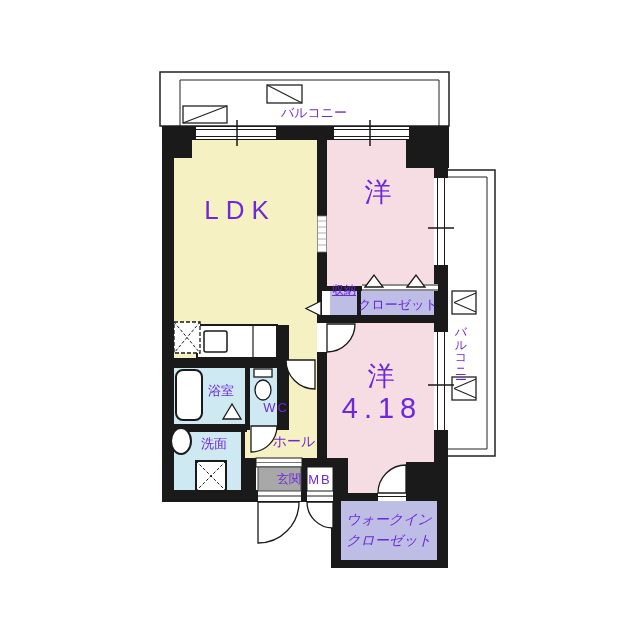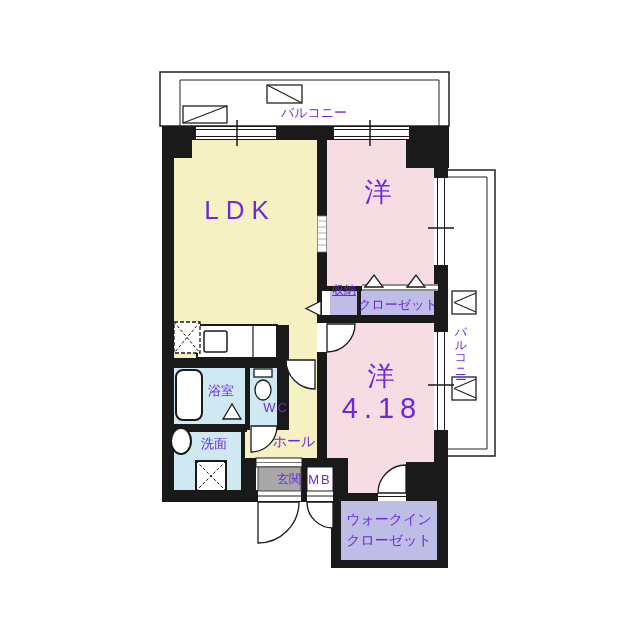--- a/index.html
+++ b/index.html
@@ -157,17 +157,17 @@
   <div class="lbl" style="left:314px;top:112px;font-size:13px;">バルコニー</div>
   <div class="lbl vert" style="left:461px;top:346px;font-size:12px;">バルコニー</div>
   <div class="lbl" style="left:344px;top:290px;font-size:12px;text-decoration:underline;">収納</div>
   <div class="lbl" style="left:398px;top:304px;font-size:13px;">クローゼット</div>
   <div class="lbl" style="left:221px;top:390px;font-size:13px;">浴室</div>
   <div class="lbl" style="left:276px;top:407px;font-size:13px;letter-spacing:2px;">WC</div>
   <div class="lbl" style="left:214px;top:443px;font-size:13px;">洗面</div>
   <div class="lbl" style="left:294px;top:441px;font-size:14px;text-align:right;">ホール</div>
   <div class="lbl" style="left:289px;top:479px;font-size:12px;">玄関</div>
   <div class="lbl" style="left:320px;top:479px;font-size:13px;letter-spacing:2px;">MB</div>
-  <div class="lbl wic-lines" style="left:389px;top:530px;font-size:14px;">
+  <div class="lbl wic-lines" style="left:389px;top:530px;font-size:14px;font-style:italic;">
     <div>ウォークイン</div>
     <div>クローゼット</div>
   </div>
 </div>
 
 </body></html>

